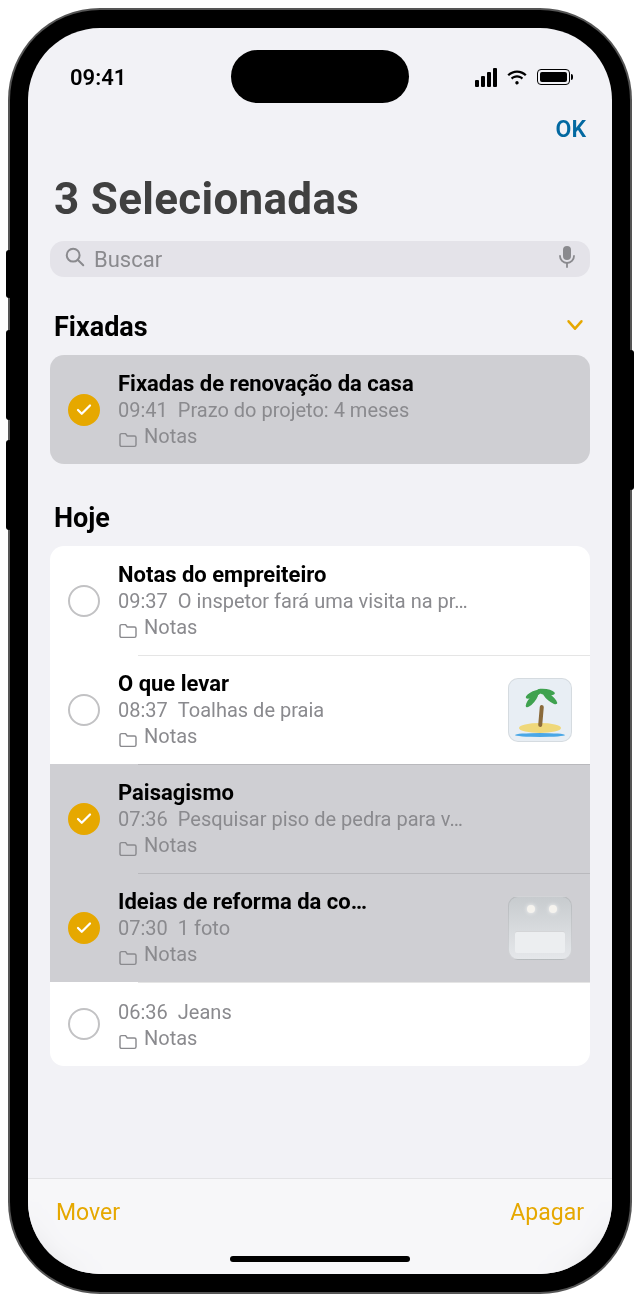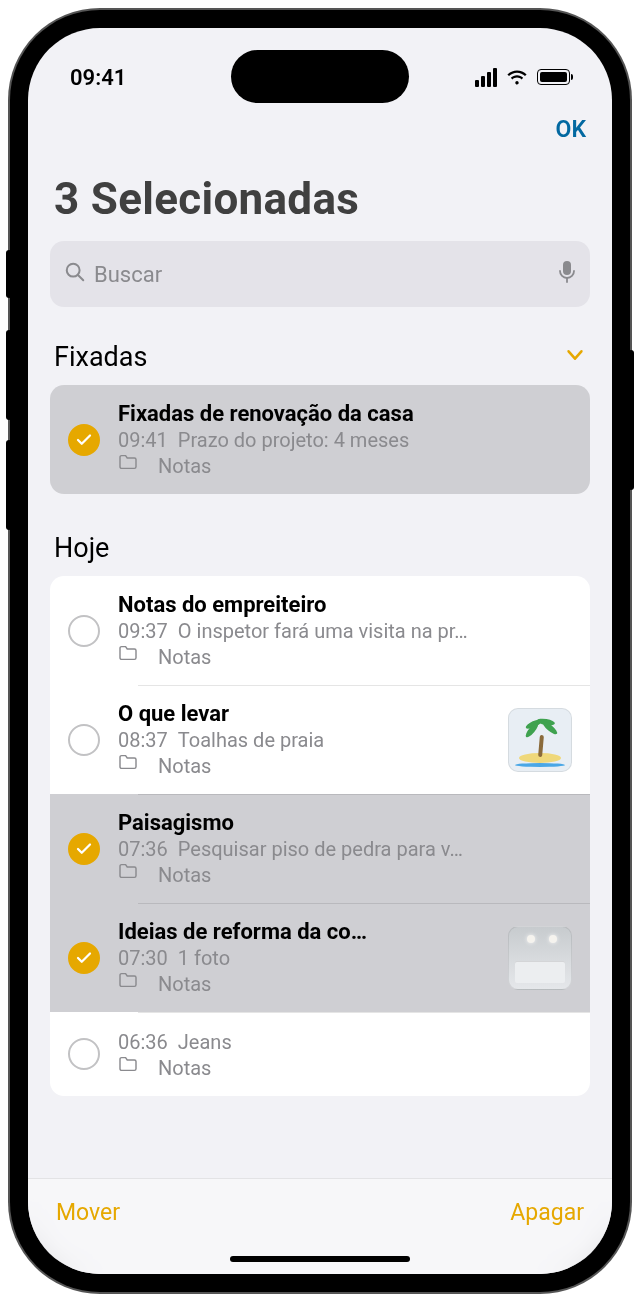--- a/index.html
+++ b/index.html
@@ -115,21 +115,21 @@
       font-size: 44px;
       font-weight: 700;
       color: #404040;
       padding: 30px 26px 16px 26px;
       letter-spacing: 0.3px;
     }
     .search-bar {
       margin: 0 22px 24px 22px;
       background: #e4e3e9;
       border-radius: 14px;
-      height: 66px;
+      height: 36px;
       display: flex;
       align-items: center;
       padding: 0 14px;
       gap: 8px;
     }
     .search-bar input {
       flex: 1;
       border: none;
       background: transparent;
       font-size: 22px;
@@ -144,21 +144,21 @@
       overflow-y: auto;
     }
     .section-header {
       display: flex;
       justify-content: space-between;
       align-items: center;
       padding: 10px 26px 12px 26px;
     }
     .section-title {
       font-size: 27px;
-      font-weight: 400;
+      font-weight: 700;
       color: #000;
     }
     .chevron-down {
       color: #e6a800;
     }
     .note-card {
       margin: 0 22px;
       border-radius: 14px;
       overflow: hidden;
     }
@@ -227,22 +227,22 @@
     .note-meta .time { color: #8a8a8e; }
     .note-meta .preview {
       overflow: hidden;
       text-overflow: ellipsis;
     }
     .note-folder {
       font-size: 20px;
       color: #8a8a8e;
       margin-top: 2px;
       display: flex;
-      align-items: flex-start;
-      gap: 20px;
+      align-items: flex-end;
+      gap: 6px;
     }
     .thumb {
       width: 64px;
       height: 64px;
       border-radius: 10px;
       margin-left: 14px;
       flex-shrink: 0;
       background: #e8eef4;
       position: relative;
       overflow: hidden;

